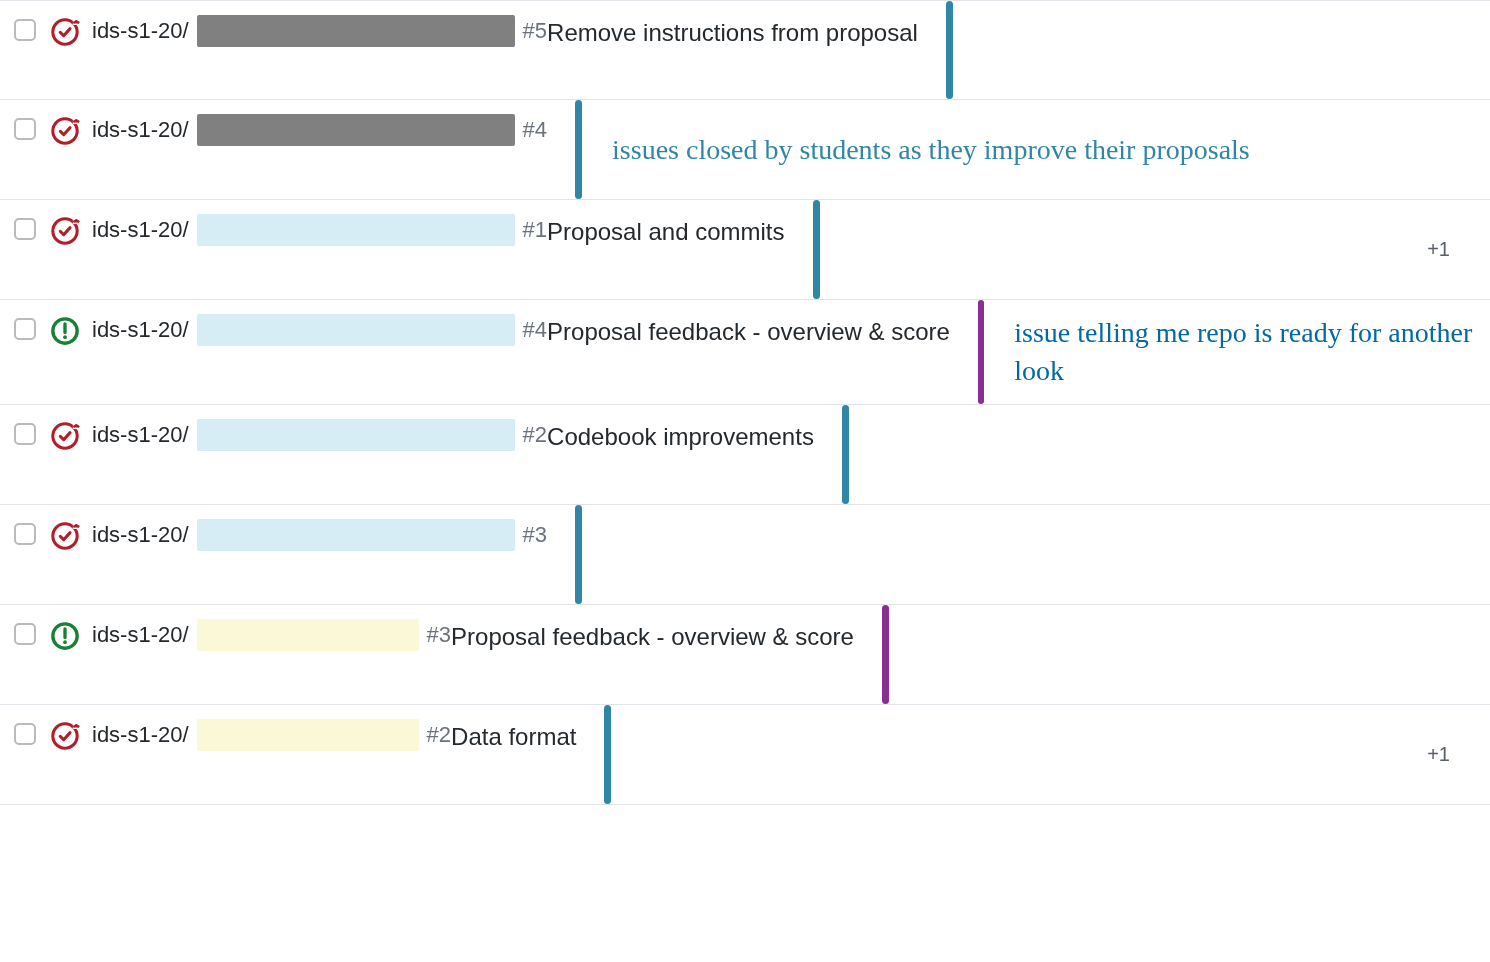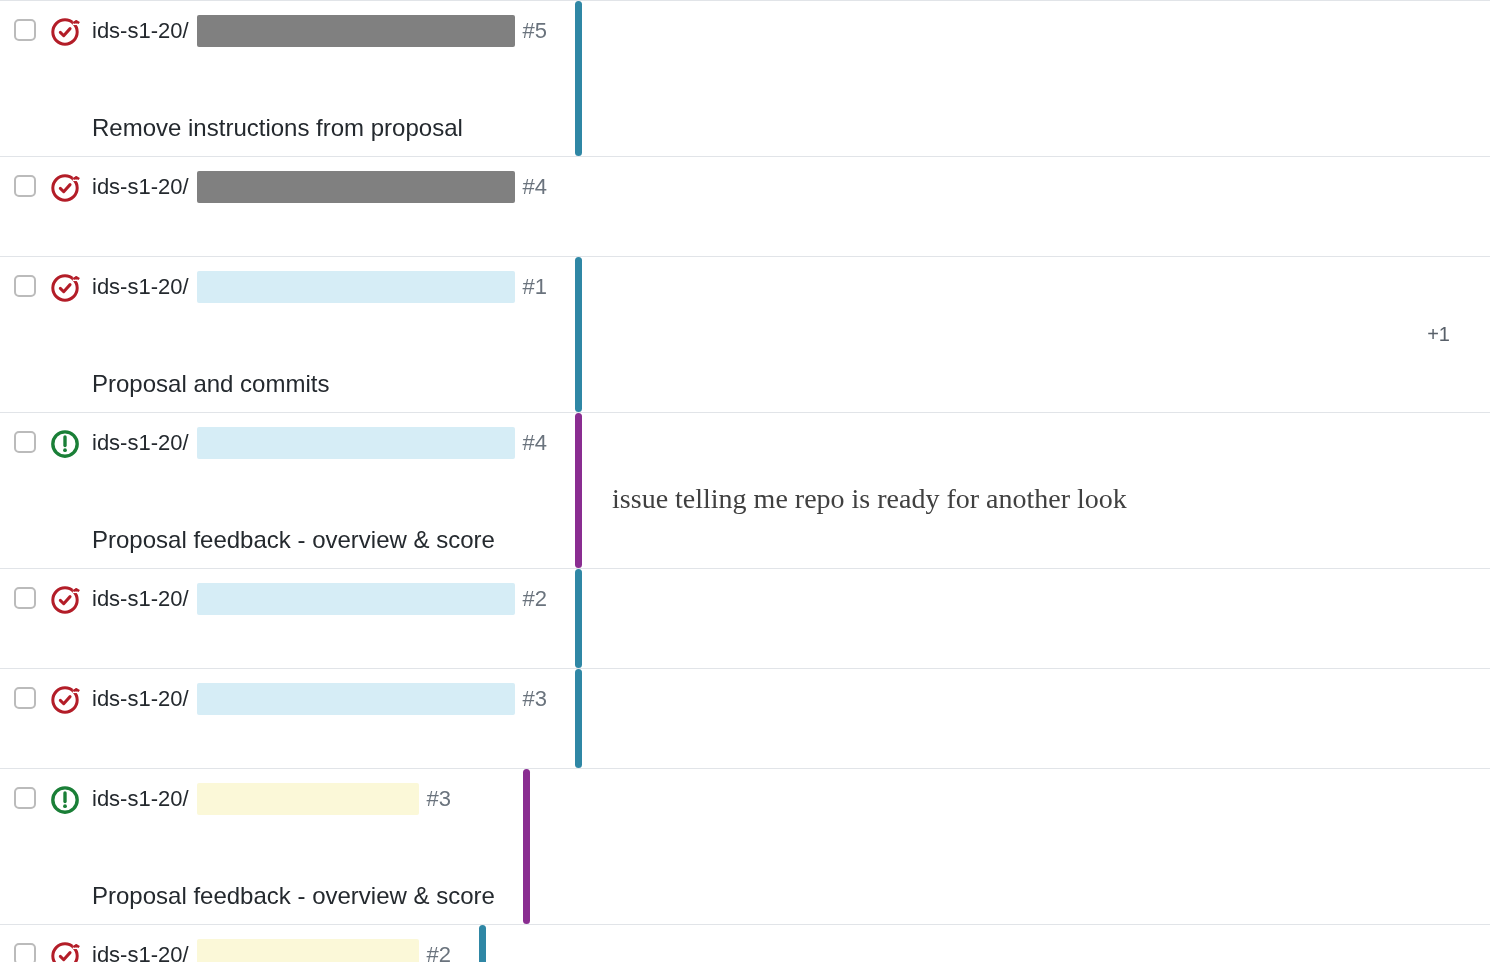--- a/index.html
+++ b/index.html
@@ -34,22 +34,21 @@
   .status-icon {
     width: 30px; height: 30px;
     flex-shrink: 0;
     margin: 2px 12px 0 0;
   }
   .status-icon svg { width: 30px; height: 30px; }
   .issue-main {
     flex: 0 0 auto;
     min-width: 0;
     display: flex;
-    flex-direction: column;
-    gap: 47px;
+    flex-direction: row;
   }
   .line1 {
     display: flex;
     align-items: center;
     gap: 8px;
     color: #586069;
     font-size: 22px;
     white-space: nowrap;
   }
   .repo-prefix { color: #24292e; }
@@ -58,21 +57,21 @@
     height: 32px;
     border-radius: 2px;
   }
   .redact.gray  { background: #808080; }
   .redact.blue  { background: #d6edf6; }
   .redact.yellow{ background: #fbf8d8; }
   .issue-num { color: #6a737d; }
   .title {
     color: #24292e;
     font-size: 24px;
-    margin-top: 20px;
+    margin-top: 4px;
   }
   .right-side {
     flex: 1;
     display: flex;
     align-items: center;
     position: relative;
     align-self: stretch;
   }
   .marker {
     width: 7px;
@@ -83,21 +82,21 @@
   .marker.teal   { background: #2f87a5; }
   .marker.purple { background: #8a2d91; }
   .annotation {
     font-family: "Segoe Script", "Comic Sans MS", cursive;
     font-size: 28px;
     line-height: 1.35;
     margin-left: 30px;
     font-weight: 500;
   }
   .annotation.teal   { color: #2f87a5; }
-  .annotation.purple { color: #404040; margin-top: 16px; }
+  .annotation.purple { color: #0369a1; }
   .assignee-extra {
     margin-left: auto;
     color: #586069;
     font-size: 20px;
     padding-right: 30px;
   }
 </style>
 </head>
 <body>
 
@@ -132,20 +131,24 @@
           <circle cx="14" cy="2.5" r="0.9" fill="#b31d28"></circle>
           <path d="M12.4 3.2 a3 3 0 0 1 3.2 0" stroke="#b31d28" stroke-width="1.3" fill="none"></path>
         </svg></div>
       <div class="issue-main">
         <div class="line1">
           <span class="repo-prefix">ids-s1-20/</span>
           <span class="redact gray" style="width: 318px;"></span>
           <span class="issue-num">#4</span>
         </div>
       </div>
+      <div class="right-side">
+        <div class="marker teal"></div>
+        <div class="annotation teal">issues closed by students as they improve their proposals</div>
+      </div>
     </div>
     <div class="issue-row">
       <div class="checkbox-wrap"><input type="checkbox" class="chk" style=""></div>
       <div class="status-icon"><svg viewBox="0 0 16 16" fill="none">
           <path d="M8 1.5a6.5 6.5 0 1 0 0 13 6.5 6.5 0 0 0 0-13" stroke="#b31d28" stroke-width="1.6" fill="none"></path>
           <path d="M5.5 8.2l1.8 1.8 3.4-3.8" stroke="#b31d28" stroke-width="1.6" fill="none" stroke-linecap="round" stroke-linejoin="round"></path>
           <rect x="12.2" y="0.8" width="3.5" height="3.5" fill="#fff"></rect>
           <circle cx="14" cy="2.5" r="0.9" fill="#b31d28"></circle>
           <path d="M12.4 3.2 a3 3 0 0 1 3.2 0" stroke="#b31d28" stroke-width="1.3" fill="none"></path>
         </svg></div>
@@ -190,20 +193,21 @@
           <rect x="12.2" y="0.8" width="3.5" height="3.5" fill="#fff"></rect>
           <circle cx="14" cy="2.5" r="0.9" fill="#b31d28"></circle>
           <path d="M12.4 3.2 a3 3 0 0 1 3.2 0" stroke="#b31d28" stroke-width="1.3" fill="none"></path>
         </svg></div>
       <div class="issue-main">
         <div class="line1">
           <span class="repo-prefix">ids-s1-20/</span>
           <span class="redact blue" style="width: 318px;"></span>
           <span class="issue-num">#2</span>
         </div>
+        <div class="title">Codebook improvements</div>
       </div>
       <div class="right-side">
         <div class="marker teal"></div>
       </div>
     </div>
     <div class="issue-row">
       <div class="checkbox-wrap"><input type="checkbox" class="chk" style=""></div>
       <div class="status-icon"><svg viewBox="0 0 16 16" fill="none">
           <path d="M8 1.5a6.5 6.5 0 1 0 0 13 6.5 6.5 0 0 0 0-13" stroke="#b31d28" stroke-width="1.6" fill="none"></path>
           <path d="M5.5 8.2l1.8 1.8 3.4-3.8" stroke="#b31d28" stroke-width="1.6" fill="none" stroke-linecap="round" stroke-linejoin="round"></path>

